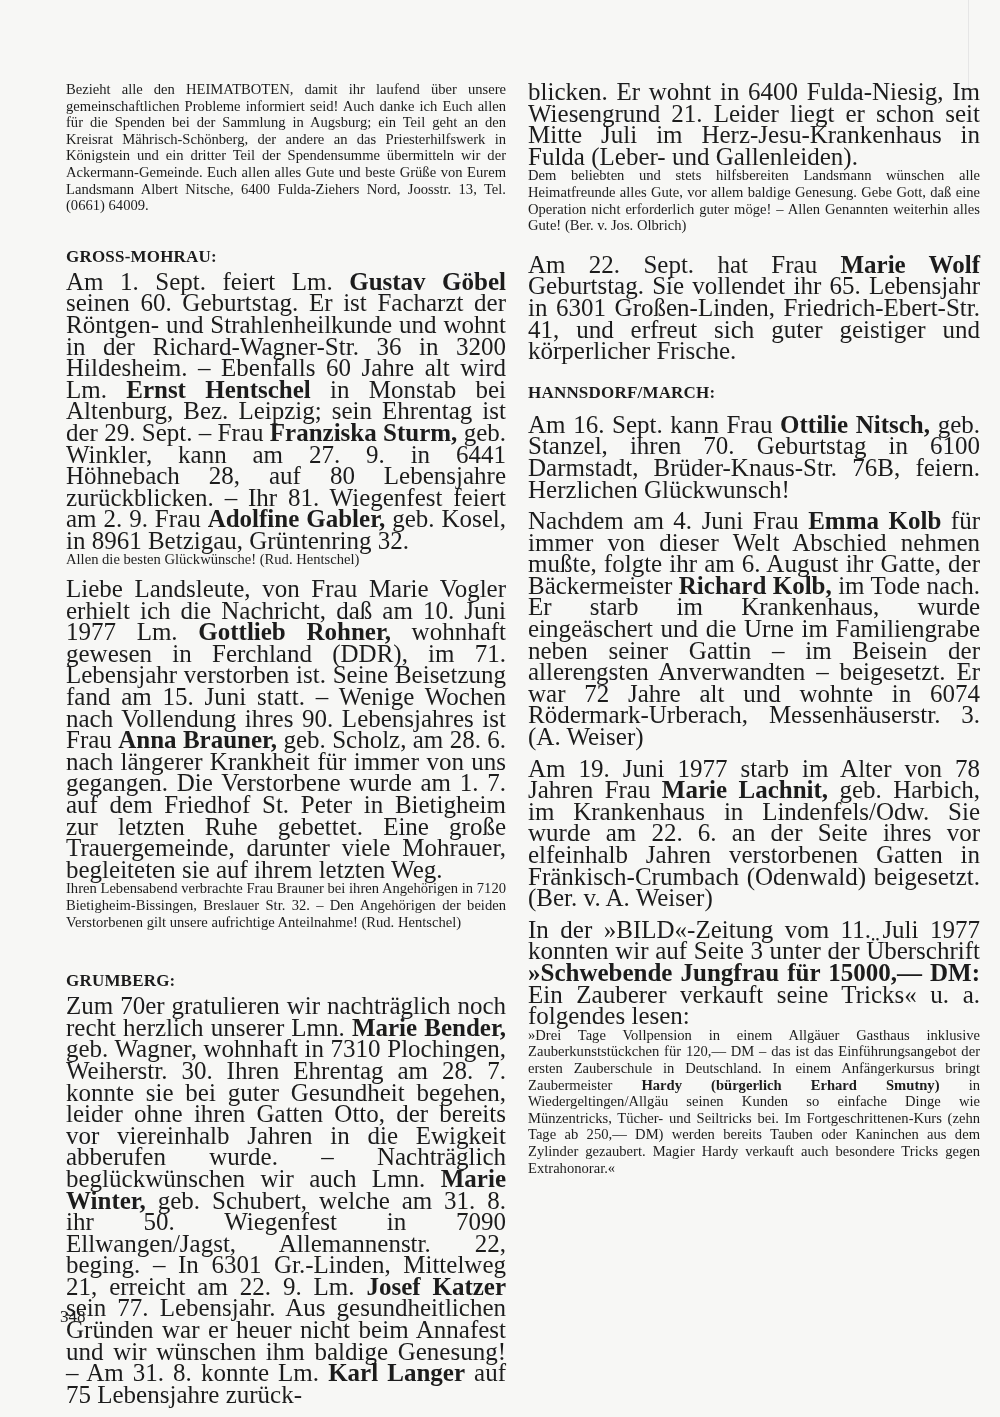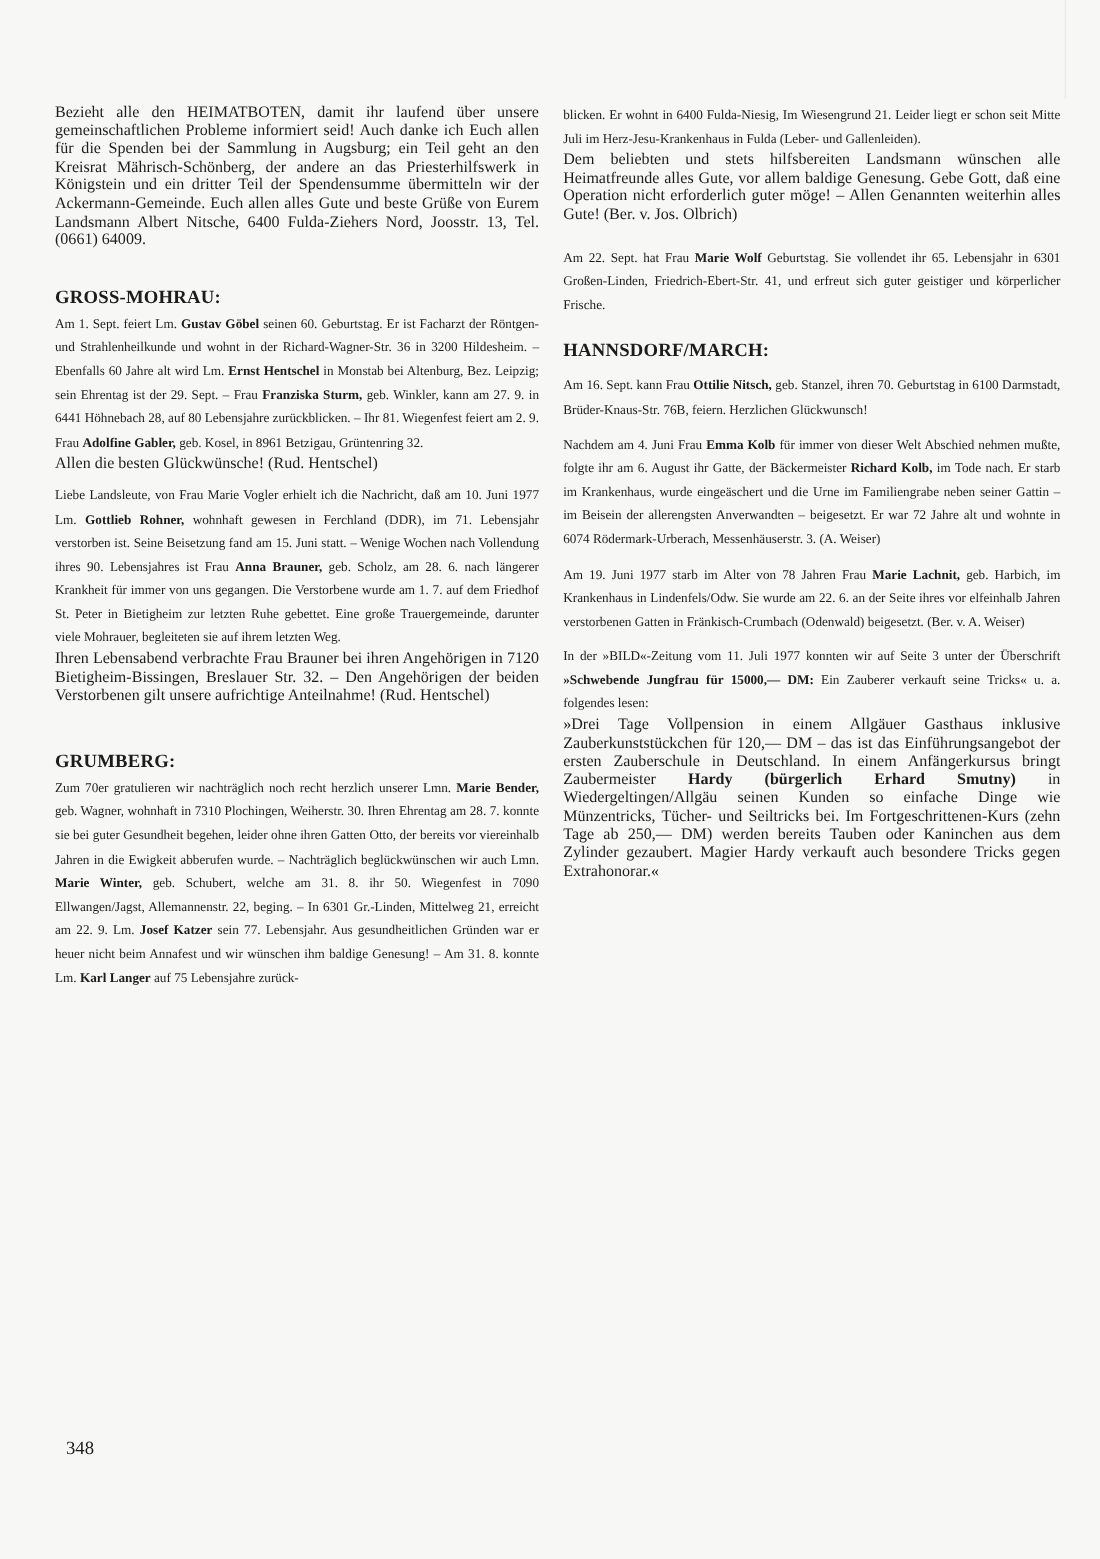--- a/index.html
+++ b/index.html
@@ -6,27 +6,28 @@
     body {
       width: 1000px; height: 1417px;
       background: #f7f7f5;
       position: relative;
       overflow: hidden;
       color: #1c1c1c;
       font-family: "Liberation Serif", "DejaVu Serif", serif;
     }
     .col {
       position: absolute;
-      top: 94px;
+      top: 81px;
+      margin-left: 16px;
     }
     .col-left { left: 50px; width: 440px; }
     .col-right { left: 512px; width: 452px; }
     p { margin: 0; text-align: justify; }
     .small { font-size: 14.6px; line-height: 16.6px; }
-    .large { font-size: 12px; line-height: 21.6px; }
+    .large { font-size: 25px; line-height: 21.6px; }
     .gap { margin-top: 10px; }
     .gap-sm { margin-top: 3px; }
     h2 {
       margin: 0;
       font-size: 17px;
       line-height: 22px;
       font-weight: bold;
       font-family: "Liberation Serif", "DejaVu Serif", serif;
       letter-spacing: 0.2px;
     }

